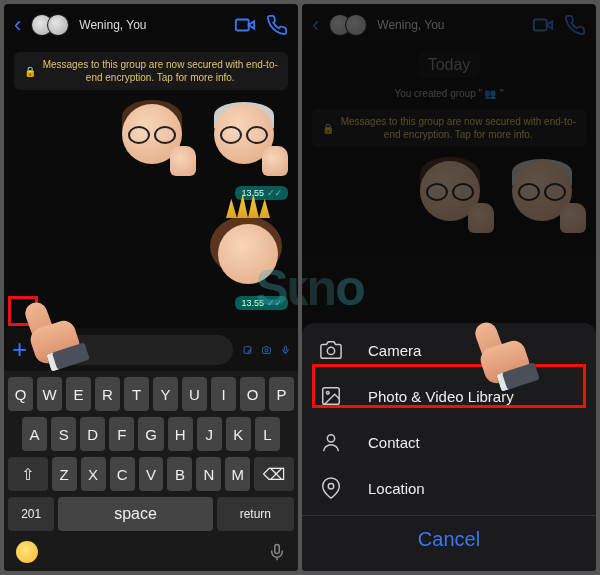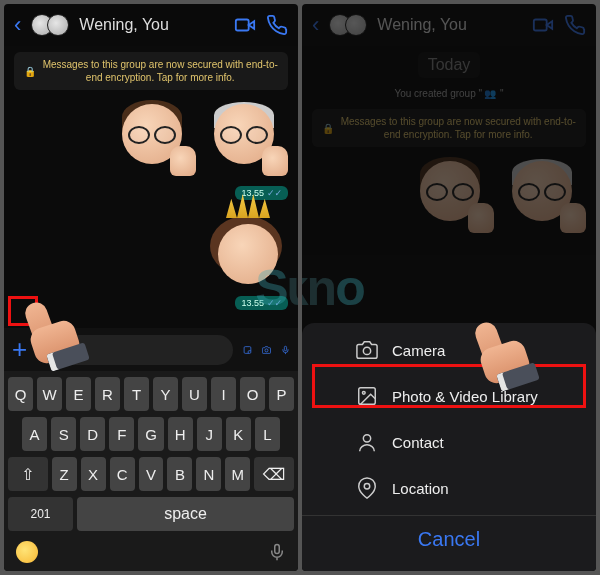--- a/index.html
+++ b/index.html
@@ -3,21 +3,21 @@
 <meta charset="utf-8">
 <style>
   * { margin: 0; padding: 0; box-sizing: border-box; font-family: -apple-system, Helvetica, Arial, sans-serif; }
   body { background: #555; width: 600px; height: 575px; display: flex; gap: 4px; padding: 4px; }
   .phone { flex: 1; background: #0a0a0a; display: flex; flex-direction: column; position: relative; border-radius: 4px; overflow: hidden; }
   .header { display: flex; align-items: center; padding: 8px 10px; gap: 10px; }
   .back { color: #3a78f2; font-size: 22px; font-weight: 300; }
   .avatars { display: flex; }
   .mini-av { width: 22px; height: 22px; border-radius: 50%; background: radial-gradient(circle at 40% 40%, #e6e6e6, #aaa); margin-left: -6px; border: 1px solid #222; }
   .mini-av:first-child { margin-left: 0; }
-  .title { color: #ddd; font-size: 16px; flex: 1; }
+  .title { color: #ddd; font-size: 12px; flex: 1; }
   .hicon { color: #3a78f2; width: 22px; height: 22px; }
   .chat-body { flex: 1; background: #0b0b0b; padding: 6px 10px; display: flex; flex-direction: column; gap: 8px; overflow: hidden; position: relative; }
   .info-strip { background: rgba(255,255,255,0.06); border-radius: 6px; padding: 6px 10px; font-size: 10px; color: #e0c46c; display: flex; align-items: center; gap: 6px; align-self: center; text-align: center; line-height: 1.3; }
   .lock-dot { color: #e0c46c; }
   .sticker-row { display: flex; gap: 12px; align-self: flex-end; }
   .sticker { width: 80px; height: 80px; position: relative; }
   .head { width: 60px; height: 60px; border-radius: 50%; background: radial-gradient(circle at 40% 35%, #f8d5b8, #e0a884); position: absolute; top: 6px; left: 6px; }
   .hair1 { position: absolute; top: 2px; left: 6px; width: 60px; height: 34px; border-radius: 50% 50% 0 0; background: #4a2e1a; }
   .hair2 { position: absolute; top: 4px; left: 6px; width: 60px; height: 26px; border-radius: 50% 50% 0 0; background: #ccc; }
   .glasses { position: absolute; top: 28px; left: 12px; width: 48px; height: 14px; }
@@ -38,21 +38,21 @@
   .key.wide { max-width: none; flex: 1.4; background: #333; font-size: 16px; }
   .key.space { flex: 4; max-width: none; font-size: 16px; }
   .key.ret { flex: 2; max-width: none; background: #333; font-size: 12px; }
   .key.num { flex: 1.2; max-width: none; background: #333; font-size: 12px; }
   .emoji-row { display: flex; align-items: center; padding: 4px 8px; justify-content: space-between; }
   .emoji { width: 22px; height: 22px; border-radius: 50%; background: radial-gradient(circle at 40% 40%, #ffe477, #f7b733); position: relative; }
   .mic { color: #888; width: 18px; height: 18px; }
   .today { color: #888; font-size: 16px; align-self: center; padding: 4px 10px; background: rgba(255,255,255,0.03); border-radius: 6px; }
   .sysmsg { color: #aaa; font-size: 10px; align-self: center; padding: 2px; }
   .sheet { position: absolute; bottom: 0; left: 0; right: 0; background: #1b1b1d; border-radius: 12px 12px 0 0; padding: 4px 0 8px; }
-  .sheet-row { display: flex; align-items: center; gap: 14px; padding: 12px 18px; color: #eee; font-size: 15px; margin-left: 36px; }
+  .sheet-row { display: flex; align-items: center; gap: 26px; padding: 12px 18px; color: #eee; font-size: 15px; }
   .sheet-icon { width: 22px; height: 22px; color: #ccc; flex-shrink: 0; }
   .cancel { text-align: center; color: #3a78f2; font-size: 20px; padding: 12px; border-top: 1px solid #333; margin-top: 4px; }
 
   .highlight { position: absolute; border: 3px solid #e11; pointer-events: none; }
   .hand { position: absolute; width: 70px; height: 52px; pointer-events: none; }
   .hand .finger { position: absolute; width: 22px; height: 38px; background: linear-gradient(#f0b592, #dd9772); border-radius: 12px 12px 6px 6px; top: -10px; left: 10px; transform: rotate(-20deg); }
   .hand .palm { position: absolute; width: 46px; height: 36px; background: linear-gradient(#f0b592, #d88e68); border-radius: 12px; top: 12px; left: 14px; transform: rotate(-18deg); }
   .hand .cuff { position: absolute; width: 40px; height: 18px; background: #4a4f5a; top: 36px; left: 30px; transform: rotate(-18deg); border-radius: 3px; box-shadow: inset 6px 0 0 #e5e5e5; }
 
   .watermark { position: absolute; top: 50%; left: 50%; transform: translate(-50%, -50%); font-size: 50px; font-weight: 700; color: rgba(100,180,190,0.22); pointer-events: none; letter-spacing: -2px; }
@@ -164,20 +164,21 @@
           <div class="key">V</div>
           <div class="key">B</div>
           <div class="key">N</div>
           <div class="key">M</div>
         </div>
       <div class="key wide">⌫</div>
     </div>
     <div class="krow">
       <div class="key num">201</div>
       <div class="key space">space</div>
+      <div class="key ret">return</div>
     </div>
     <div class="emoji-row">
       <div class="emoji"></div>
       <svg class="mic" viewBox="0 0 24 24" fill="none" stroke="currentColor" stroke-width="2">
           <rect x="9" y="2" width="6" height="12" rx="3"></rect>
           <path d="M5 10v2a7 7 0 0014 0v-2M12 19v4"></path>
         </svg>
     </div>
   </div>
 

